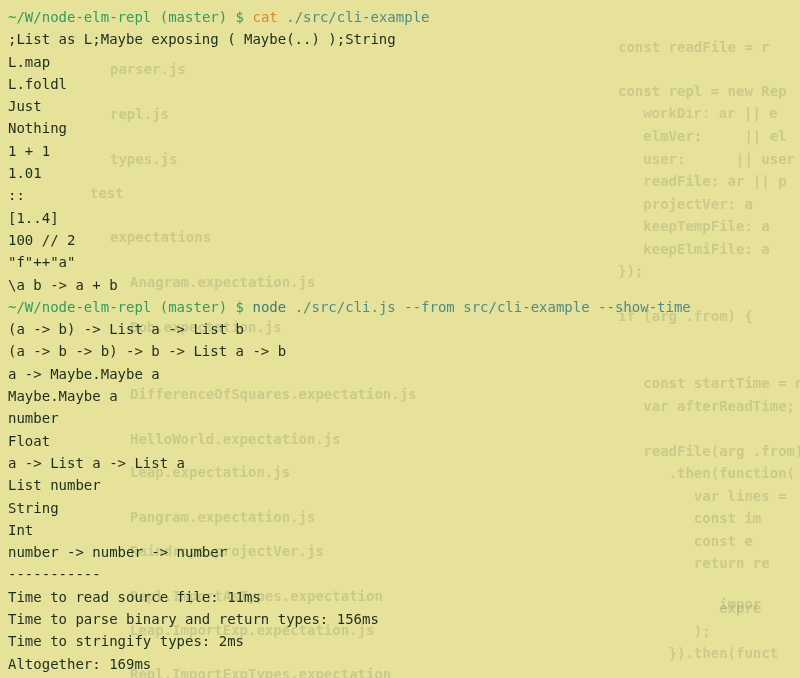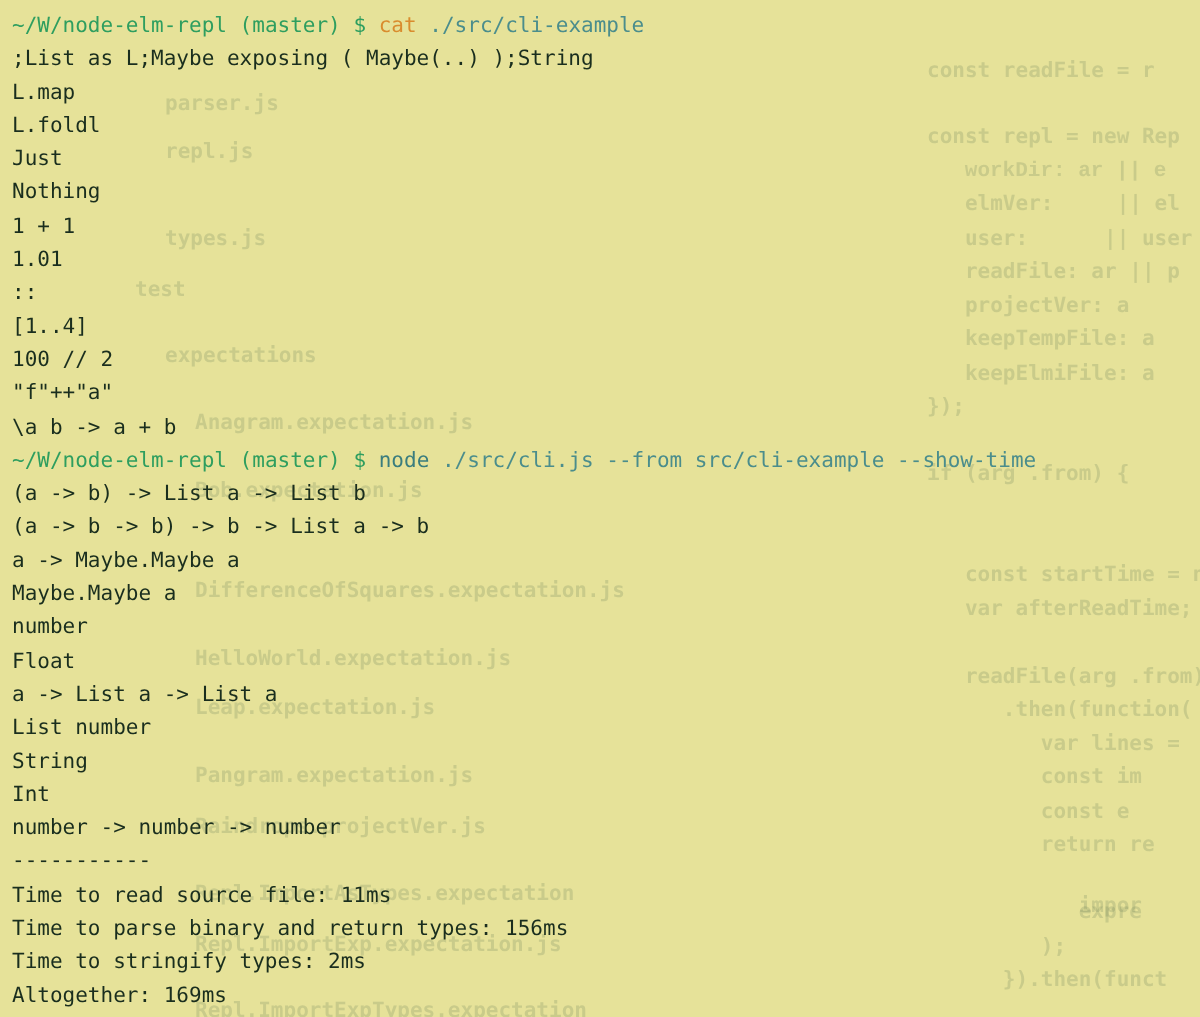--- a/index.html
+++ b/index.html
@@ -50,33 +50,33 @@
       position: absolute;
       color: rgba(100, 125, 85, 0.22);
       font-weight: bold;
       white-space: pre;
     }
   </style>
 </head>
 <body>
 
 <div class="ghost" style="top:58px;left:110px;"><span>parser.js</span></div>
-<div class="ghost" style="top:90px;left:110px;"><span>repl.js</span></div>
+<div class="ghost" style="top:103px;left:110px;"><span>repl.js</span></div>
 <div class="ghost" style="top:148px;left:110px;"><span>types.js</span></div>
 <div class="ghost" style="top:182px;left:90px;"><span>test</span></div>
 <div class="ghost" style="top:226px;left:110px;"><span>expectations</span></div>
 <div class="ghost" style="top:271px;left:130px;"><span>Anagram.expectation.js</span></div>
 <div class="ghost" style="top:316px;left:130px;"><span>Bob.expectation.js</span></div>
 <div class="ghost" style="top:383px;left:130px;"><span>DifferenceOfSquares.expectation.js</span></div>
 <div class="ghost" style="top:428px;left:130px;"><span>HelloWorld.expectation.js</span></div>
 <div class="ghost" style="top:461px;left:130px;"><span>Leap.expectation.js</span></div>
 <div class="ghost" style="top:506px;left:130px;"><span>Pangram.expectation.js</span></div>
 <div class="ghost" style="top:540px;left:130px;"><span>Raindrops.projectVer.js</span></div>
 <div class="ghost" style="top:585px;left:130px;"><span>Repl.ImportAsTypes.expectation</span></div>
-<div class="ghost" style="top:619px;left:130px;"><span>Repl.ImportExp.expectation.js</span></div>
+<div class="ghost" style="top:619px;left:130px;"><span>Leap.ImportExp.expectation.js</span></div>
 <div class="ghost" style="top:663px;left:130px;"><span>Repl.ImportExpTypes.expectation</span></div>
 
 <div class="ghost" style="top:36px;left:618px;"><span>const readFile = r</span></div>
 <div class="ghost" style="top:80px;left:618px;"><span>const repl = new Rep</span></div>
 <div class="ghost" style="top:103px;left:618px;font-family:Liberation Mono, monospace;"><span>   workDir: ar || e</span></div>
 <div class="ghost" style="top:125px;left:618px;"><span>   elmVer:     || el</span></div>
 <div class="ghost" style="top:148px;left:618px;"><span>   user:      || user</span></div>
 <div class="ghost" style="top:170px;left:618px;"><span>   readFile: ar || p</span></div>
 <div class="ghost" style="top:193px;left:618px;"><span>   projectVer: a</span></div>
 <div class="ghost" style="top:215px;left:618px;"><span>   keepTempFile: a</span></div>

